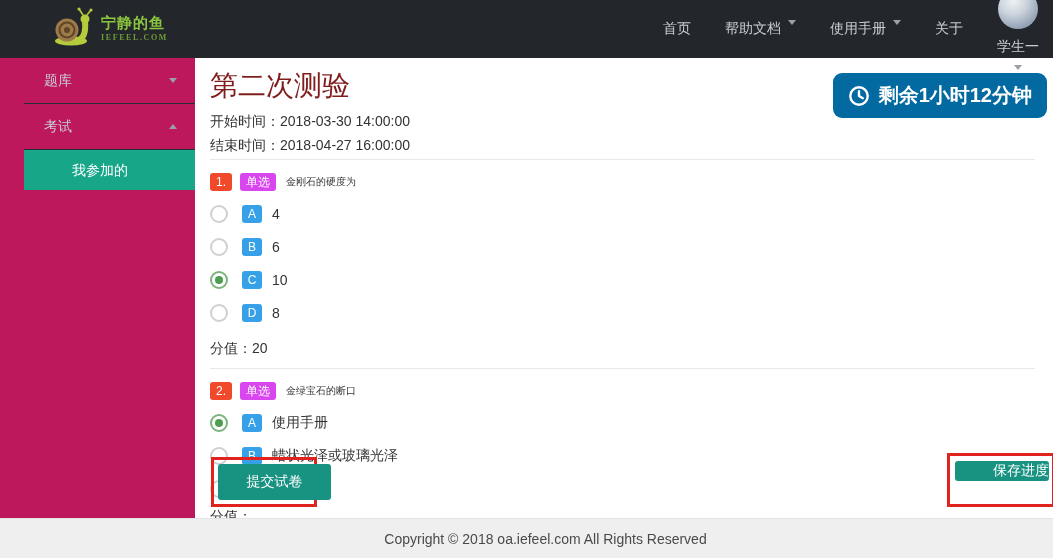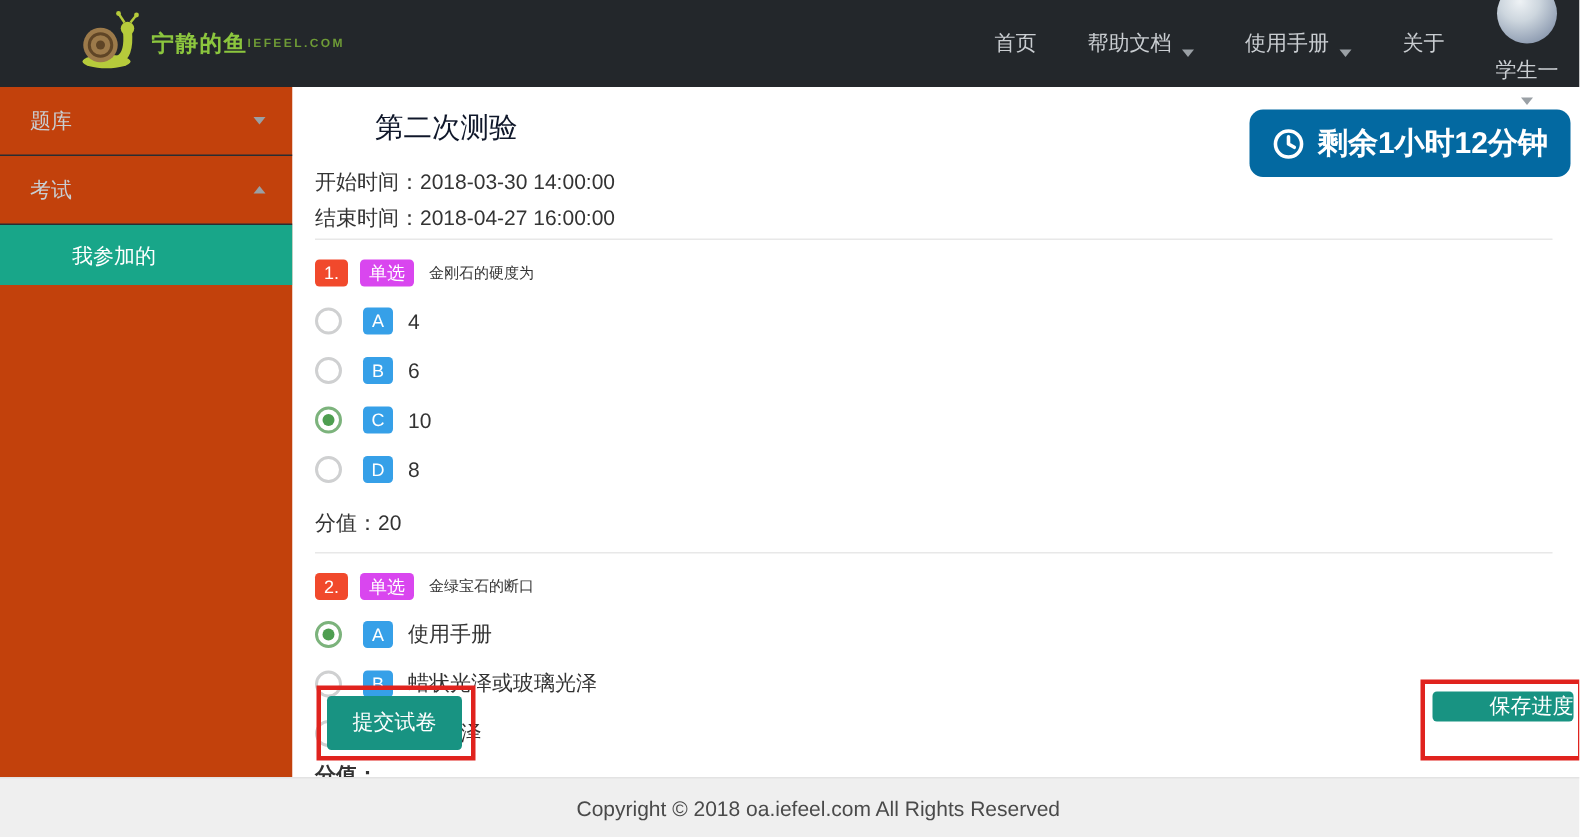--- a/index.html
+++ b/index.html
@@ -13,28 +13,28 @@
   }
 
   
   .navbar {
     position: absolute; top:0; left:0; right:0; height:58px;
     background:#23272b;
     display:flex; align-items:center;
     z-index: 10;
   }
   .brand { display:flex; align-items:center; margin-left:52px; gap:7px; cursor:pointer; }
-  .brand-text { display:flex; flex-direction:row; line-height:1; }
+  .brand-text { display:flex; flex-direction:column; line-height:1;font-family:Liberation Serif, serif; }
   .brand-title { color:#8cc63e; font-size:15px; font-weight:bold; letter-spacing:1px; }
   .brand-sub { color:#6e9b36; font-size:8px; font-weight:bold; letter-spacing:1.6px; margin-top:3px; }
   .nav-items {
     margin-left:auto; display:flex; align-items:center; gap:34px;
     margin-right:14px; color:#c9cdd1; font-size:14px;
   }
-  .nav-link { cursor:pointer; display:flex; align-items:flex-end; gap:7px; white-space:nowrap; }
+  .nav-link { cursor:pointer; display:flex; align-items:flex-start; gap:7px; white-space:nowrap; }
   .caret-down {
     width:0; height:0; display:inline-block;
     border-left:4px solid transparent; border-right:4px solid transparent;
     border-top:5px solid #9aa0a5;
   }
   .caret-up {
     width:0; height:0; display:inline-block;
     border-left:4px solid transparent; border-right:4px solid transparent;
     border-bottom:5px solid #9aa0a5;
   }
@@ -45,37 +45,37 @@
   }
   .user { display:flex; align-items:center; gap:9px; cursor:pointer;flex-direction:column; }
 
   
   .main-wrap {
     position:absolute; top:58px; left:0; right:0; bottom:40px;
     overflow:hidden; background:#fff;
   }
 
   
-  .sidebar { position:absolute; top:0; left:0; width:195px; height:100%; background:#c2410c; }
+  .sidebar { position:absolute; top:0; left:0; width:195px; height:100%; background:#be185d;padding-left:24px; }
   .side-item {
     height:46px; padding:0 18px 0 20px; color:#c9ced2; font-size:14px;
     border-bottom:1px solid #282d32; display:flex; align-items:center; cursor:pointer;
   }
   .side-item .lbl { flex:1; }
   .side-sub-active {
     height:40px; line-height:40px; background:#18a689; color:#fff;
     font-size:14px; padding-left:48px; cursor:pointer;
   }
 
   
   .content {
     position:absolute; left:195px; top:0; right:0; bottom:0;
     padding:0 18px 0 15px; overflow:hidden; background:#fff;
   }
-  .exam-title { font-size:19px; font-weight:normal; color:#0f172a; margin-top:15px; line-height:26px; margin-bottom:10px;margin-left:40px; }
+  .exam-title { font-size:28px; font-weight:normal; color:#7f1d1d; margin-top:15px; line-height:26px; margin-bottom:10px; }
   .time-line { font-size:14px; color:#333; line-height:24px; }
   .divider { border:none; border-top:1px solid #e8e8e8; margin:2px 0 0 0; }
   .divider-2 { margin-top:10px; }
 
   .q-header { margin-top:13px; display:flex; align-items:center; }
   .badge { color:#fff; font-size:12px; border-radius:3px; line-height:14px; display:inline-block; }
   .badge-num { background:#f1492c; padding:2px 6px; }
   .badge-type { background:#d946ef; padding:2px 6px; margin-left:8px; }
   .q-text { font-size:10px; color:#333; margin-left:10px; }
 
@@ -89,39 +89,39 @@
     content:""; position:absolute; width:8px; height:8px; border-radius:50%;
     background:#4e9e50; left:3px; top:3px;
   }
   .badge-letter {
     background:#36a0e8; color:#fff; font-size:12px; border-radius:3px;
     padding:2px 0; min-width:20px; text-align:center; margin-left:14px; line-height:14px;
   }
   .opt-label { font-size:14px; color:#333; margin-left:10px; }
   .opt-label--offset { margin-left:79px; }
   .score { font-size:14px; color:#333; margin-top:17px; }
-  .score--clipped { margin-top:9px;font-weight:bold; }
+  .score--clipped { margin-top:9px; }
 
   
   .timer-badge {
     position:absolute; top:15px; right:6px; height:45px;
     background:#0369a1; border-radius:9px;
     display:flex; align-items:center; gap:9px; padding:0 15px;
     color:#fff; font-size:20px; font-weight:bold; z-index:25; white-space:nowrap;
   }
 
   
   .annot { position:absolute; border:3px solid #e0231e; z-index:30; }
   .annot-submit { left:211px; top:399px; width:106px; height:50px; }
   .annot-save { right:-2px; top:395px; width:108px; height:54px; }
   .btn {
     background:#189382; color:#fff; border:none; border-radius:3px;
     font-size:14px; cursor:pointer; font-family:"Liberation Sans", sans-serif;
   }
-  .btn-submit { margin:4px; width:90px; height:36px; }
+  .btn-submit { margin:4px; width:113px; height:36px; }
   .btn-save { margin:5px 0 0 5px; width:94px; height:20px;text-align:right; }
 
   
   .footer {
     position:absolute; bottom:0; left:0; right:0; height:40px;
     background:#efefef; border-top:1px solid #e3e3e3;
     text-align:center; line-height:40px; font-size:14px; color:#4a4a4a; z-index:15;padding-left:38px;
   }
 </style>
 </head>

